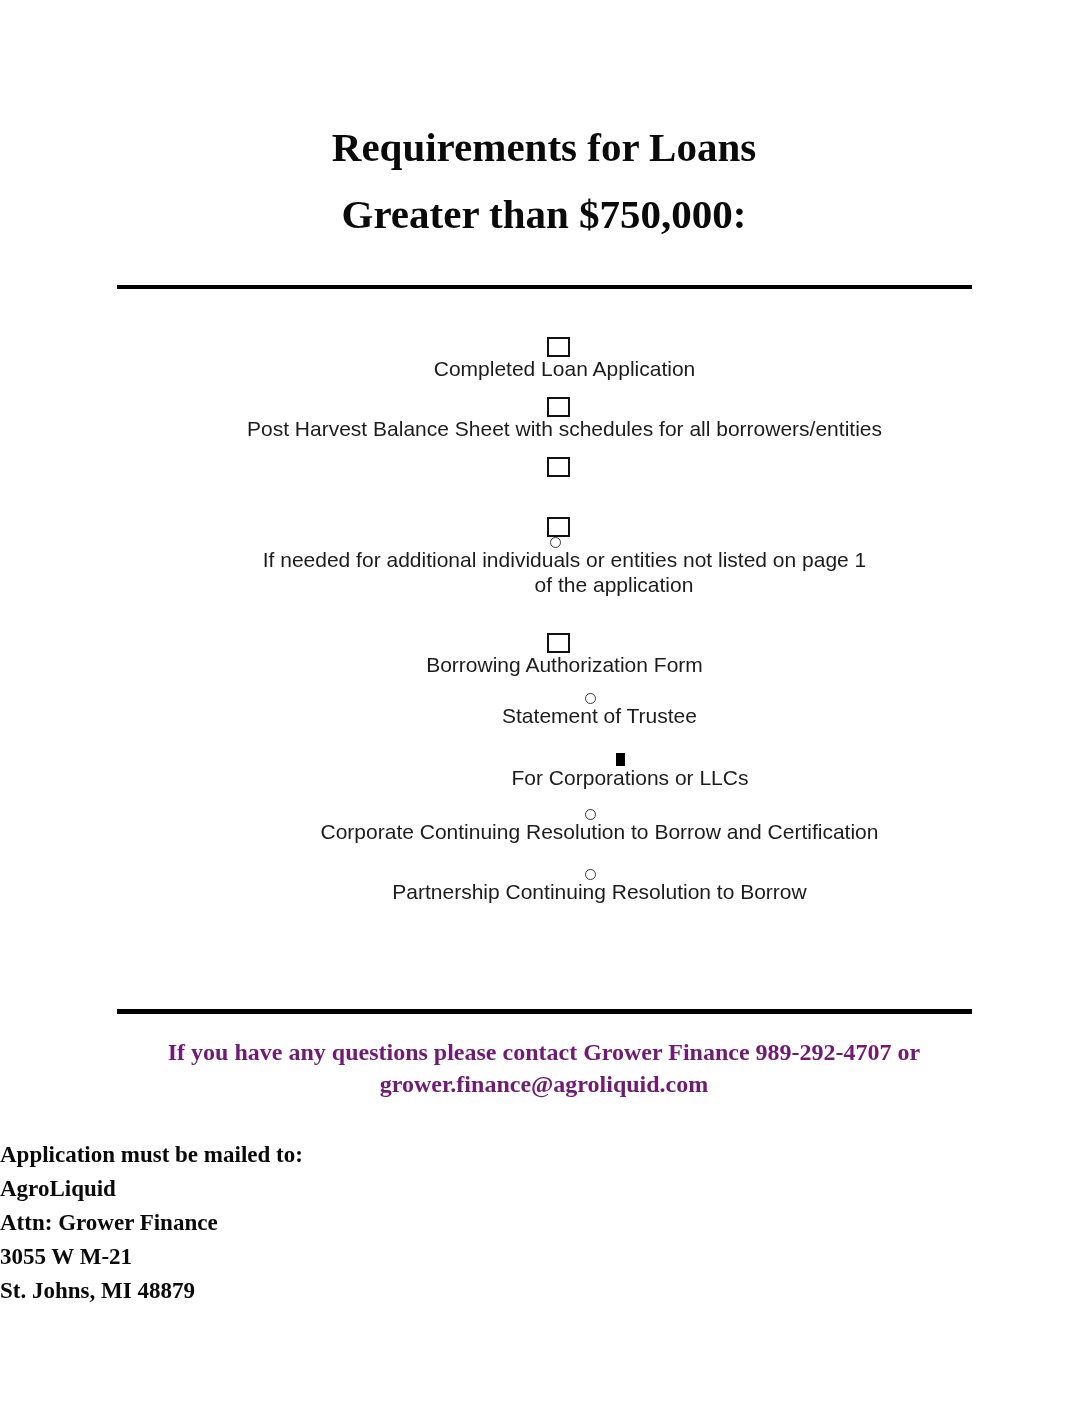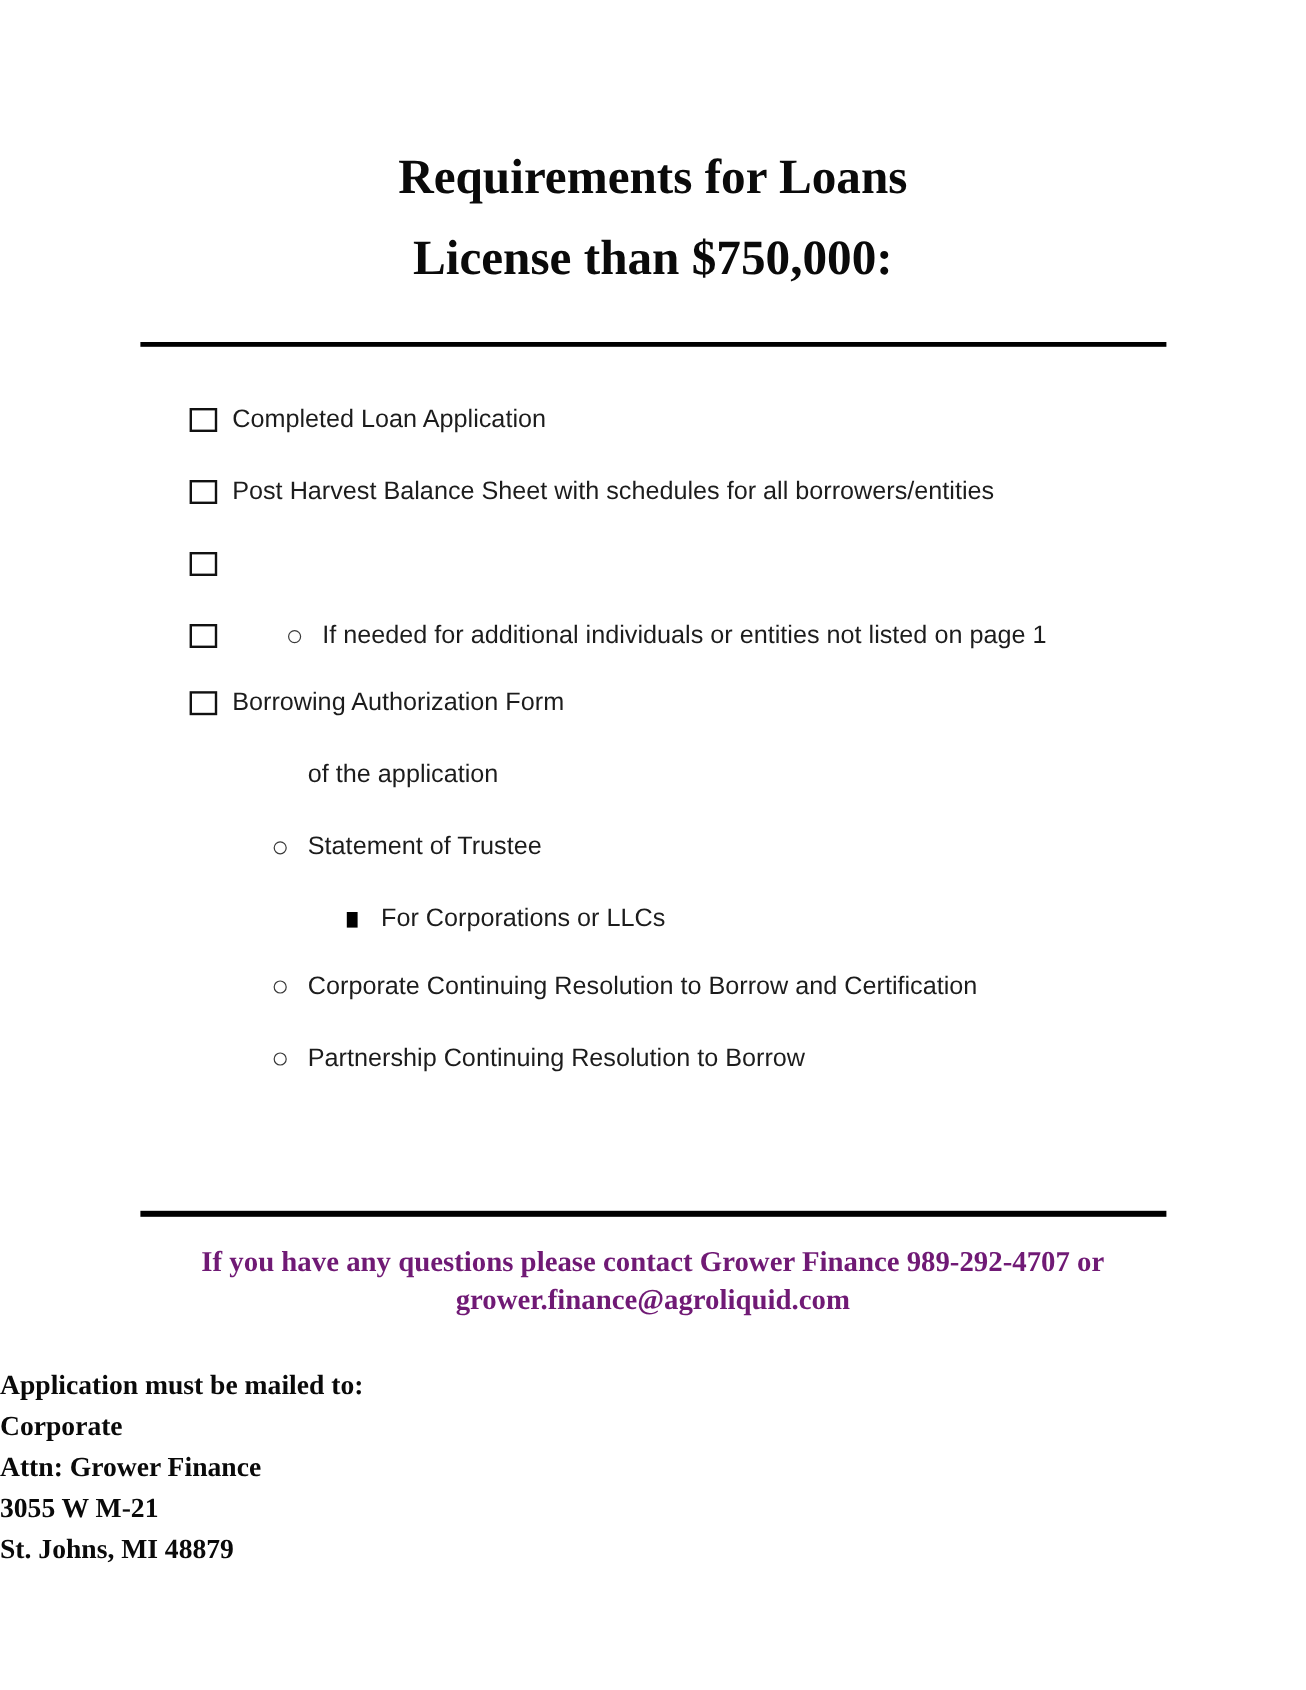--- a/index.html
+++ b/index.html
@@ -48,20 +48,21 @@
     font-family: "Liberation Sans", sans-serif;
     font-size: 21px;
     color: #1c1c1c;
   }
   .row {
     display: flex;
     align-items: center;
     height: 26px;
     margin-bottom: 34px;
     white-space: nowrap;
+    flex-direction: column;
   }
   .row.tight { margin-bottom: 30px; text-align: right; }
   .checkbox {
     flex: 0 0 auto;
     width: 19px;
     height: 16px;
     border: 2px solid #111;
     margin-right: 13px;
     background: #fff;
   }
@@ -107,21 +108,21 @@
   .mailing .line { display: block; }
 </style>
 </head>
 <body>
 
 <div class="doc">
   <div class="content">
 
     <h1 class="title">
       <span class="line">Requirements for Loans</span>
-      <span class="line">License than $750,000:</span>
+      <span class="line">Greater than $750,000:</span>
     </h1>
 
   </div>
 
   <hr class="rule-top">
 
   <div class="content">
     <ul class="checklist">
 
       <li class="row">
@@ -139,27 +140,27 @@
         <span class="checkbox"></span>
       </li>
 
       <li class="row tight">
         <span class="checkbox"></span>
         <span class="gap-cb-circle"></span>
         <span class="bullet-circle"></span>
         <span>If needed for additional individuals or entities not listed on page 1</span>
       </li>
 
+      <li class="row indent-cont">
+        <span>of the application</span>
+      </li>
+
       <li class="row">
         <span class="checkbox"></span>
         <span>Borrowing Authorization Form</span>
-      </li>
-
-      <li class="row indent-cont">
-        <span>of the application</span>
       </li>
 
       <li class="row indent-sub">
         <span class="bullet-circle"></span>
         <span>Statement of Trustee</span>
       </li>
 
       <li class="row tight indent-sub2">
         <span class="bullet-square"></span>
         <span>For Corporations or LLCs</span>
@@ -180,19 +181,19 @@
 
   <hr class="rule-bottom">
 
   <div class="contact">
     <div>If you have any questions please contact Grower Finance 989-292-4707 or</div>
     <div>grower.finance@agroliquid.com</div>
   </div>
 
   <div class="mailing">
     <span class="line">Application must be mailed to:</span>
-    <span class="line">Corporate</span>
+    <span class="line">AgroLiquid</span>
     <span class="line">Attn: Grower Finance</span>
     <span class="line">3055 W M-21</span>
     <span class="line">St. Johns, MI 48879</span>
   </div>
 
 </div>
 
 </body></html>

